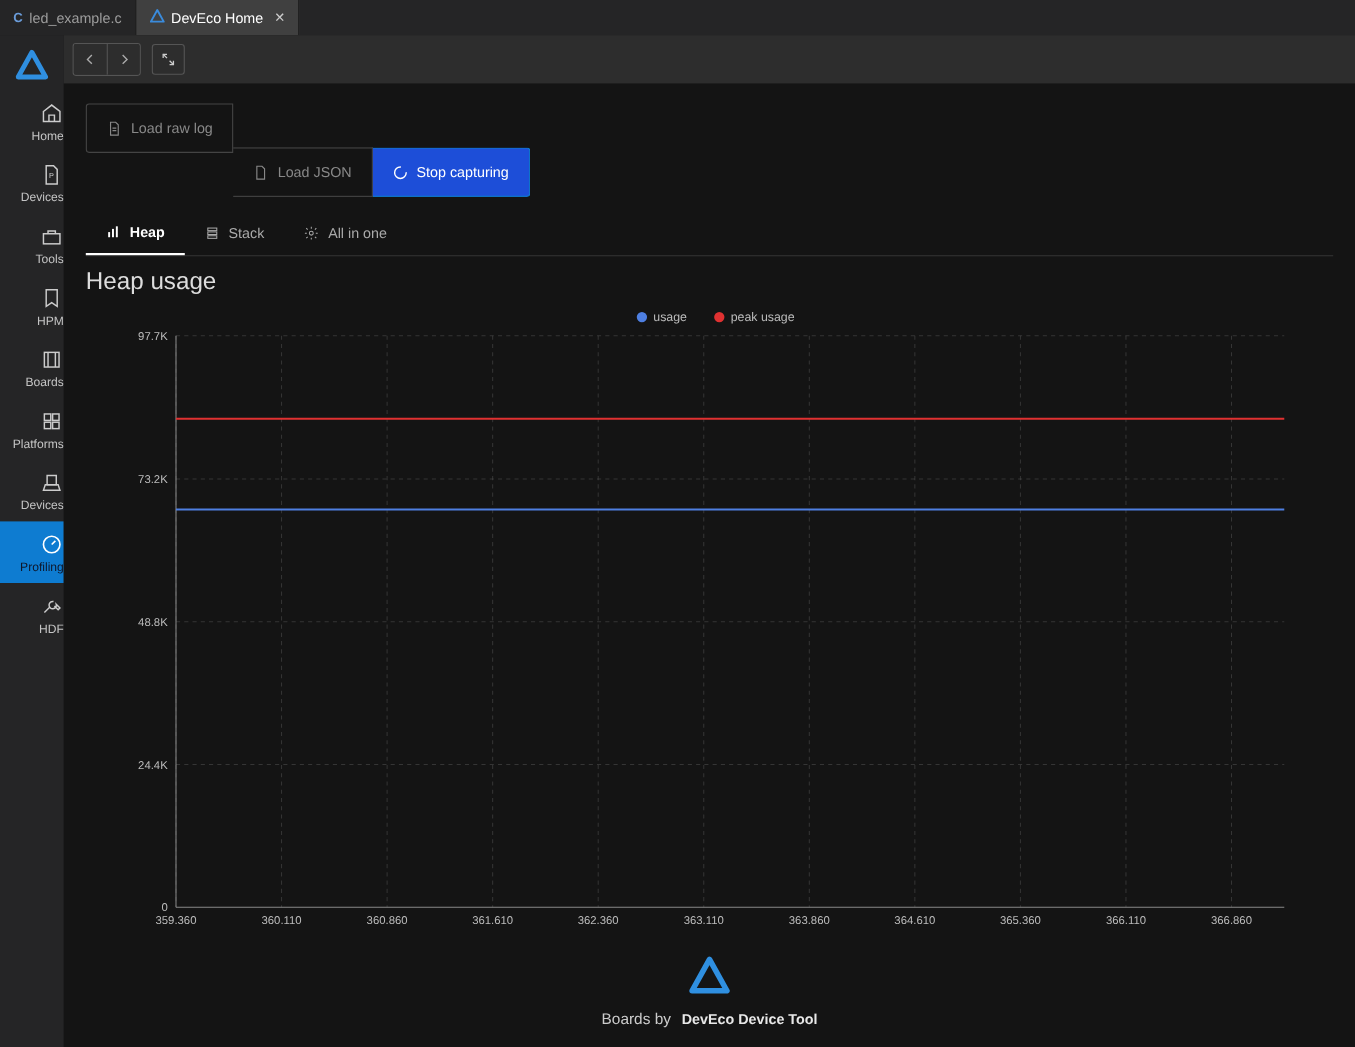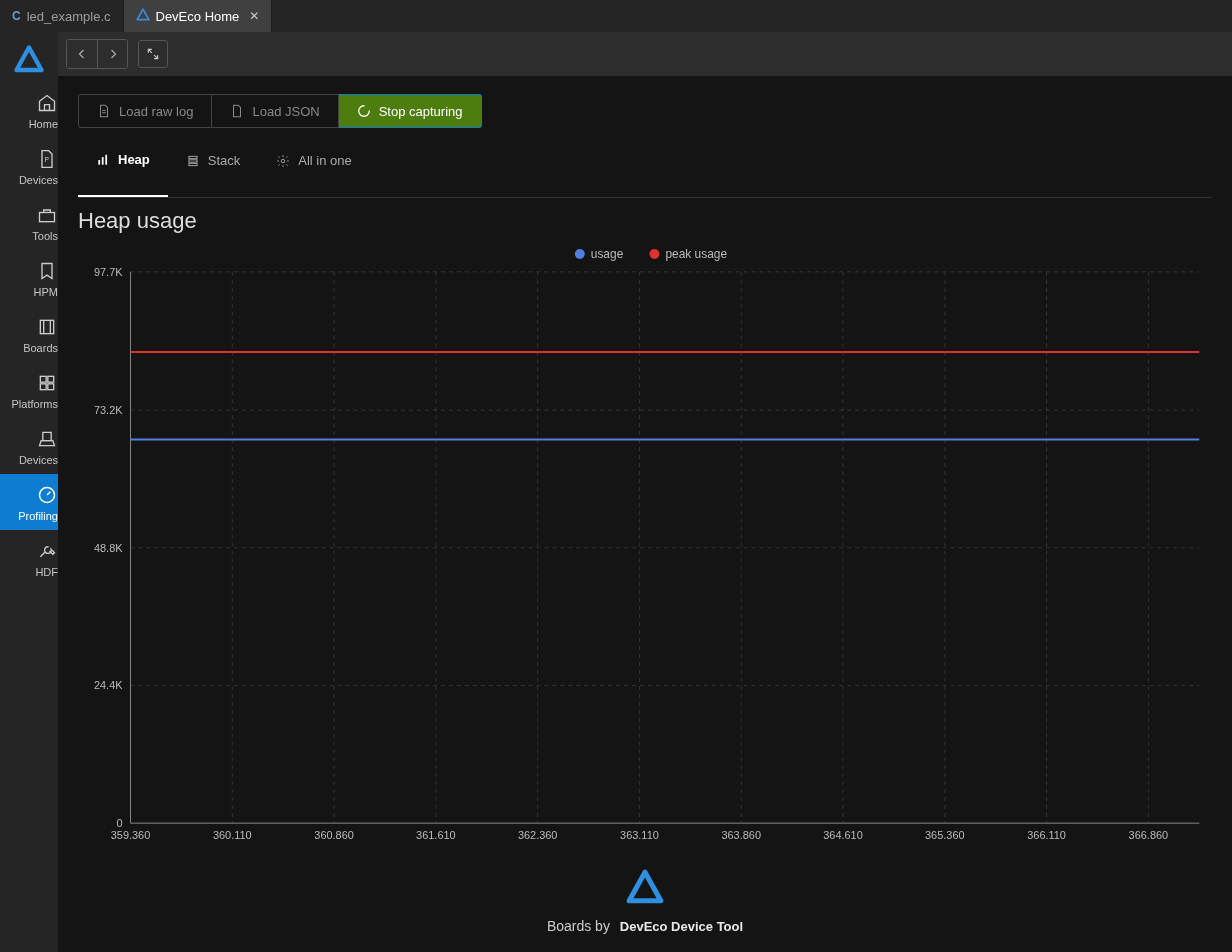--- a/index.html
+++ b/index.html
@@ -55,21 +55,21 @@
     width: 58px;
     display: flex;
     flex-direction: column;
     align-items: flex-end;
     justify-content: center;
     gap: 4px;
     padding: 10px 0 8px 0;
     color: #c4c4c4;
     cursor: pointer;
   }
-  .sidebar-item.active { background: #0e7cd1; color: #ffffff; }
+  .sidebar-item.active { background: #0e7cd1; color: #0f172a; }
   .sidebar-item .icon-wrap { width: 22px; height: 22px; display:flex; align-items:center; justify-content:center; }
   .sidebar-item .label { font-size: 11px; }
 
   
   .content {
     flex: 1;
     display: flex;
     flex-direction: column;
     background: #1e1e1e;
     min-width: 0;
@@ -109,43 +109,43 @@
     overflow:hidden;
     display:flex;
     flex-direction:column;
   }
 
   
   .actions-row { display:flex; }
   .action-btn {
     display:flex; align-items:center; gap:8px;
     padding: 0 18px;
-    height: 34px;
+    height: 45px;
     border:1px solid #444;
     color:#888;
     font-size:13px;
     cursor:pointer;
     justify-content:space-between;
   }
-  .action-btn + .action-btn { border-left:none; }
+  .action-btn + .action-btn { border-left:none;margin-top:40px; }
   .action-btn:first-child { border-top-left-radius:3px; border-bottom-left-radius:3px; }
   .action-btn.primary {
-    background:#4d7c0f; color:#fff; border-color:#0e7cd1;
+    background:#1d4ed8; color:#fff; border-color:#0e7cd1;
     border-top-right-radius:3px; border-bottom-right-radius:3px;
   }
 
   
   .subtabs {
     margin-top: 14px;
     display:flex;
     border-bottom:1px solid #333;
   }
   .subtab {
     display:flex; align-items:center; gap:8px;
-    padding: 10px 18px 28px 18px;
+    padding: 10px 18px 12px 18px;
     color:#aaa; cursor:pointer;
     font-size:13px;
   }
   .subtab.active {
     color:#fff; font-weight:600;
     border-bottom:2px solid #fff;
   }
 
   .chart-title {
     margin-top: 10px;

